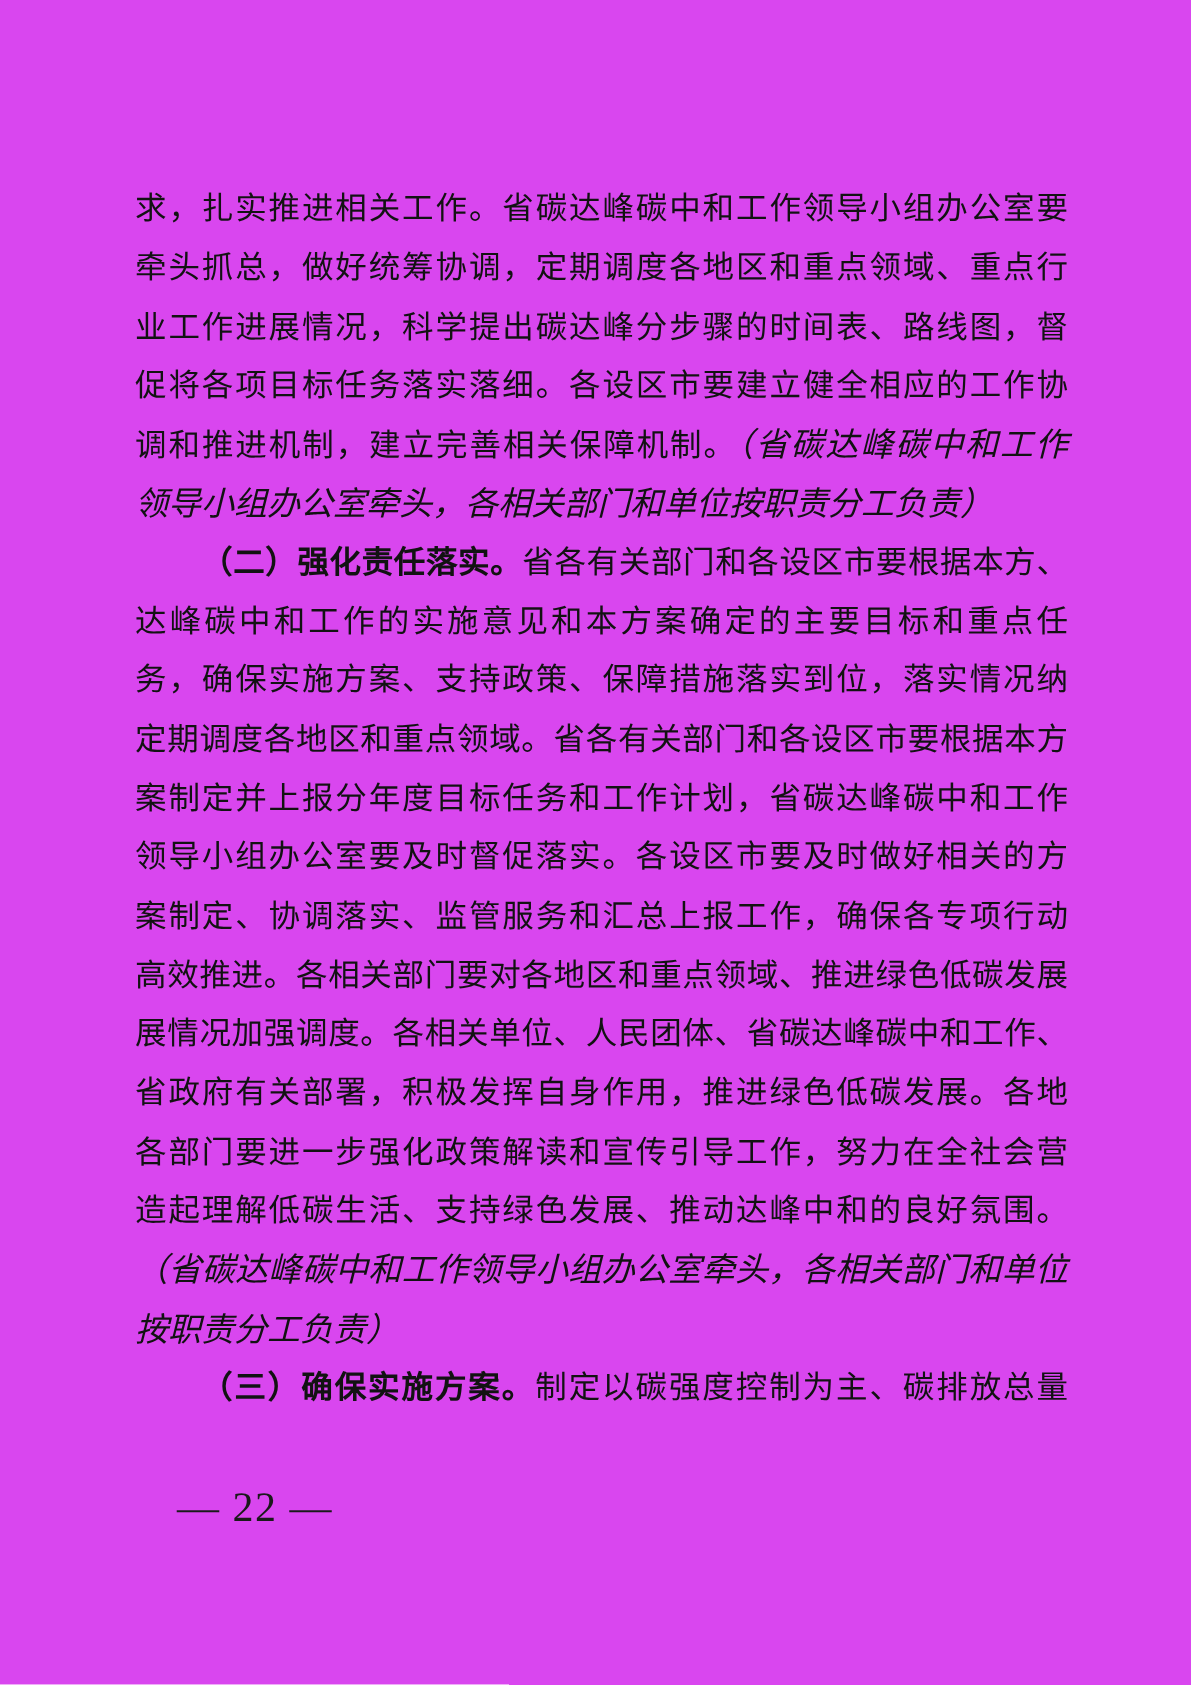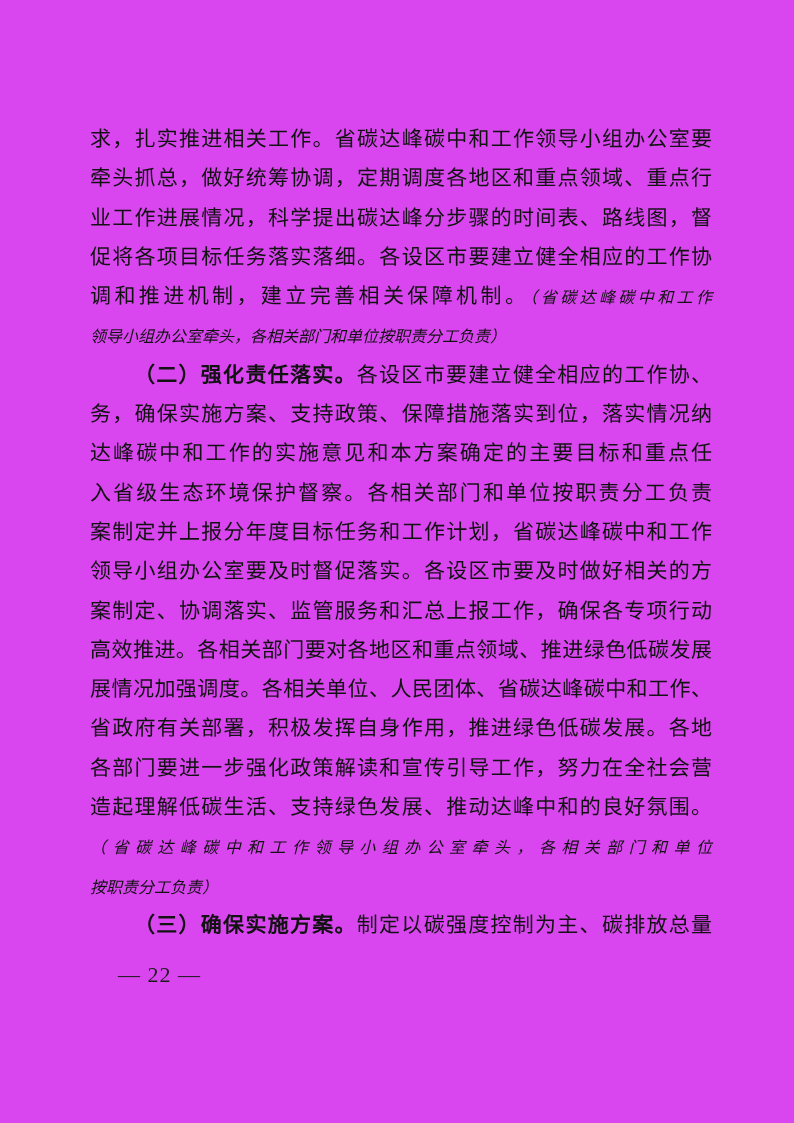--- a/index.html
+++ b/index.html
@@ -35,48 +35,48 @@
     text-align: right;
     text-align-last: left;
   }
   .line.indent {
     padding-left: 44px;
   }
   .n { font-weight: 400; }
   .b { font-weight: 700; }
   .k {
     font-style: italic;
-    font-size: 16px;
+    font-size: 22px;
   }
   .footer {
     position: absolute;
     left: 118px;
-    top: 960px;
+    top: 991px;
     height: 30px;
     line-height: 30px;
-    font-size: 22px;
+    font-size: 28px;
     letter-spacing: 1px;
     color: #1a1a1a;
   }
 </style>
 </head>
 <body>
 
 <div class="page">
   <div class="text-block">
     <div class="line"><span class="n">求，扎实推进相关工作。省碳达峰碳中和工作领导小组办公室要</span></div>
     <div class="line"><span class="n">牵头抓总，做好统筹协调，定期调度各地区和重点领域、重点行</span></div>
     <div class="line"><span class="n">业工作进展情况，科学提出碳达峰分步骤的时间表、路线图，督</span></div>
     <div class="line"><span class="n">促将各项目标任务落实落细。各设区市要建立健全相应的工作协</span></div>
     <div class="line"><span class="n">调和推进机制，建立完善相关保障机制。</span><span class="k">（省碳达峰碳中和工作</span></div>
     <div class="line left"><span class="k">领导小组办公室牵头，各相关部门和单位按职责分工负责）</span></div>
-    <div class="line indent"><span class="b">（二）强化责任落实。</span><span class="n">各设区市要建立健全相应的工作协、</span></div>
+    <div class="line indent"><span class="b">（二）强化责任落实。</span><span class="n">省各有关部门和各设区市要根据本方、</span></div>
+    <div class="line"><span class="n">达峰碳中和工作的实施意见和本方案确定的主要目标和重点任</span></div>
     <div class="line"><span class="n">务，确保实施方案、支持政策、保障措施落实到位，落实情况纳</span></div>
-    <div class="line"><span class="n">达峰碳中和工作的实施意见和本方案确定的主要目标和重点任</span></div>
-    <div class="line"><span class="n">入省级生态环境保护督察。各相关部门和单位按职责分工负责</span></div>
+    <div class="line"><span class="n">定期调度各地区和重点领域。省各有关部门和各设区市要根据本方</span></div>
     <div class="line"><span class="n">案制定并上报分年度目标任务和工作计划，省碳达峰碳中和工作</span></div>
     <div class="line"><span class="n">领导小组办公室要及时督促落实。各设区市要及时做好相关的方</span></div>
     <div class="line"><span class="n">案制定、协调落实、监管服务和汇总上报工作，确保各专项行动</span></div>
     <div class="line"><span class="n">高效推进。各相关部门要对各地区和重点领域、推进绿色低碳发展</span></div>
     <div class="line"><span class="n">展情况加强调度。各相关单位、人民团体、省碳达峰碳中和工作、</span></div>
     <div class="line"><span class="n">省政府有关部署，积极发挥自身作用，推进绿色低碳发展。各地</span></div>
     <div class="line"><span class="n">各部门要进一步强化政策解读和宣传引导工作，努力在全社会营</span></div>
     <div class="line"><span class="n">造起理解低碳生活、支持绿色发展、推动达峰中和的良好氛围。</span></div>
     <div class="line"><span class="k">（省碳达峰碳中和工作领导小组办公室牵头，各相关部门和单位</span></div>
     <div class="line left"><span class="k">按职责分工负责）</span></div>

